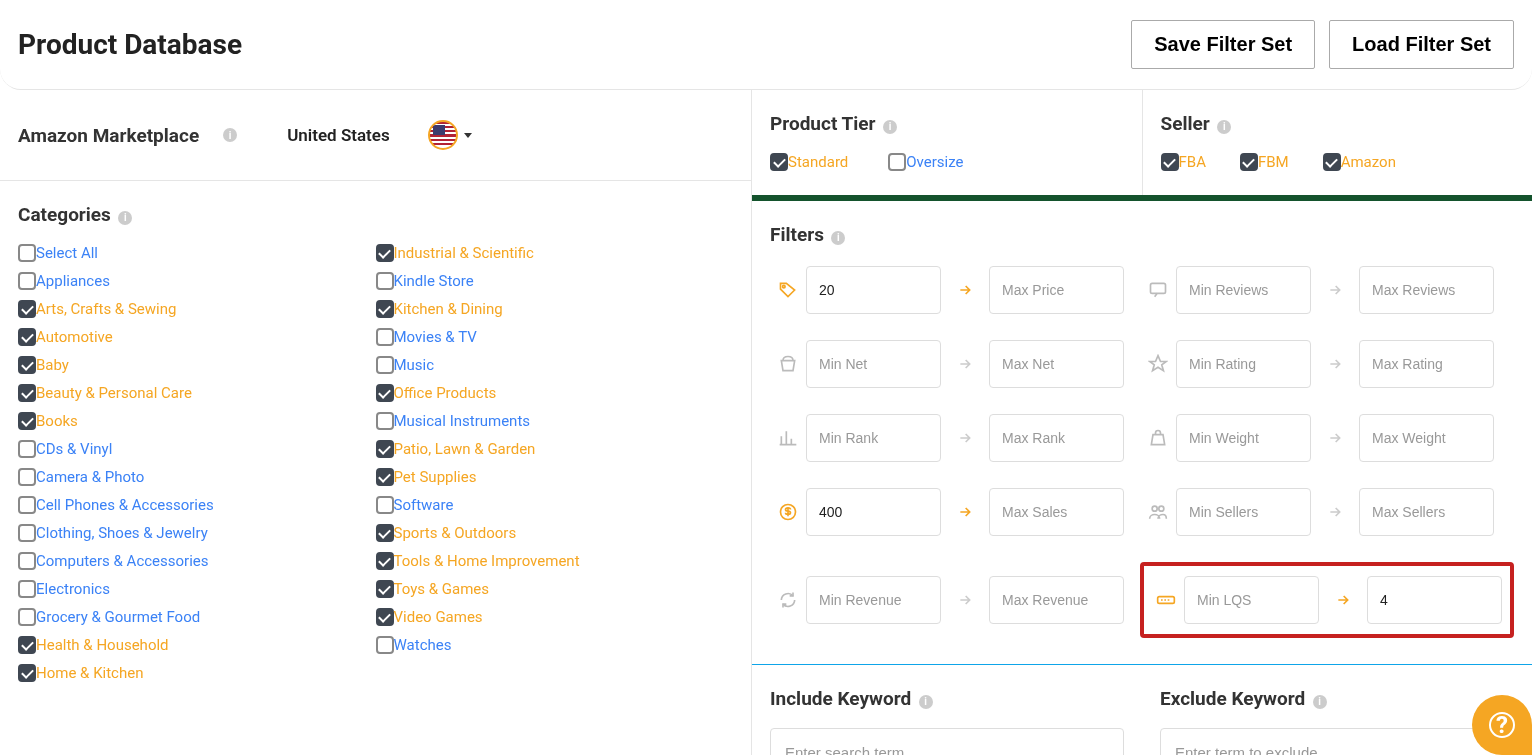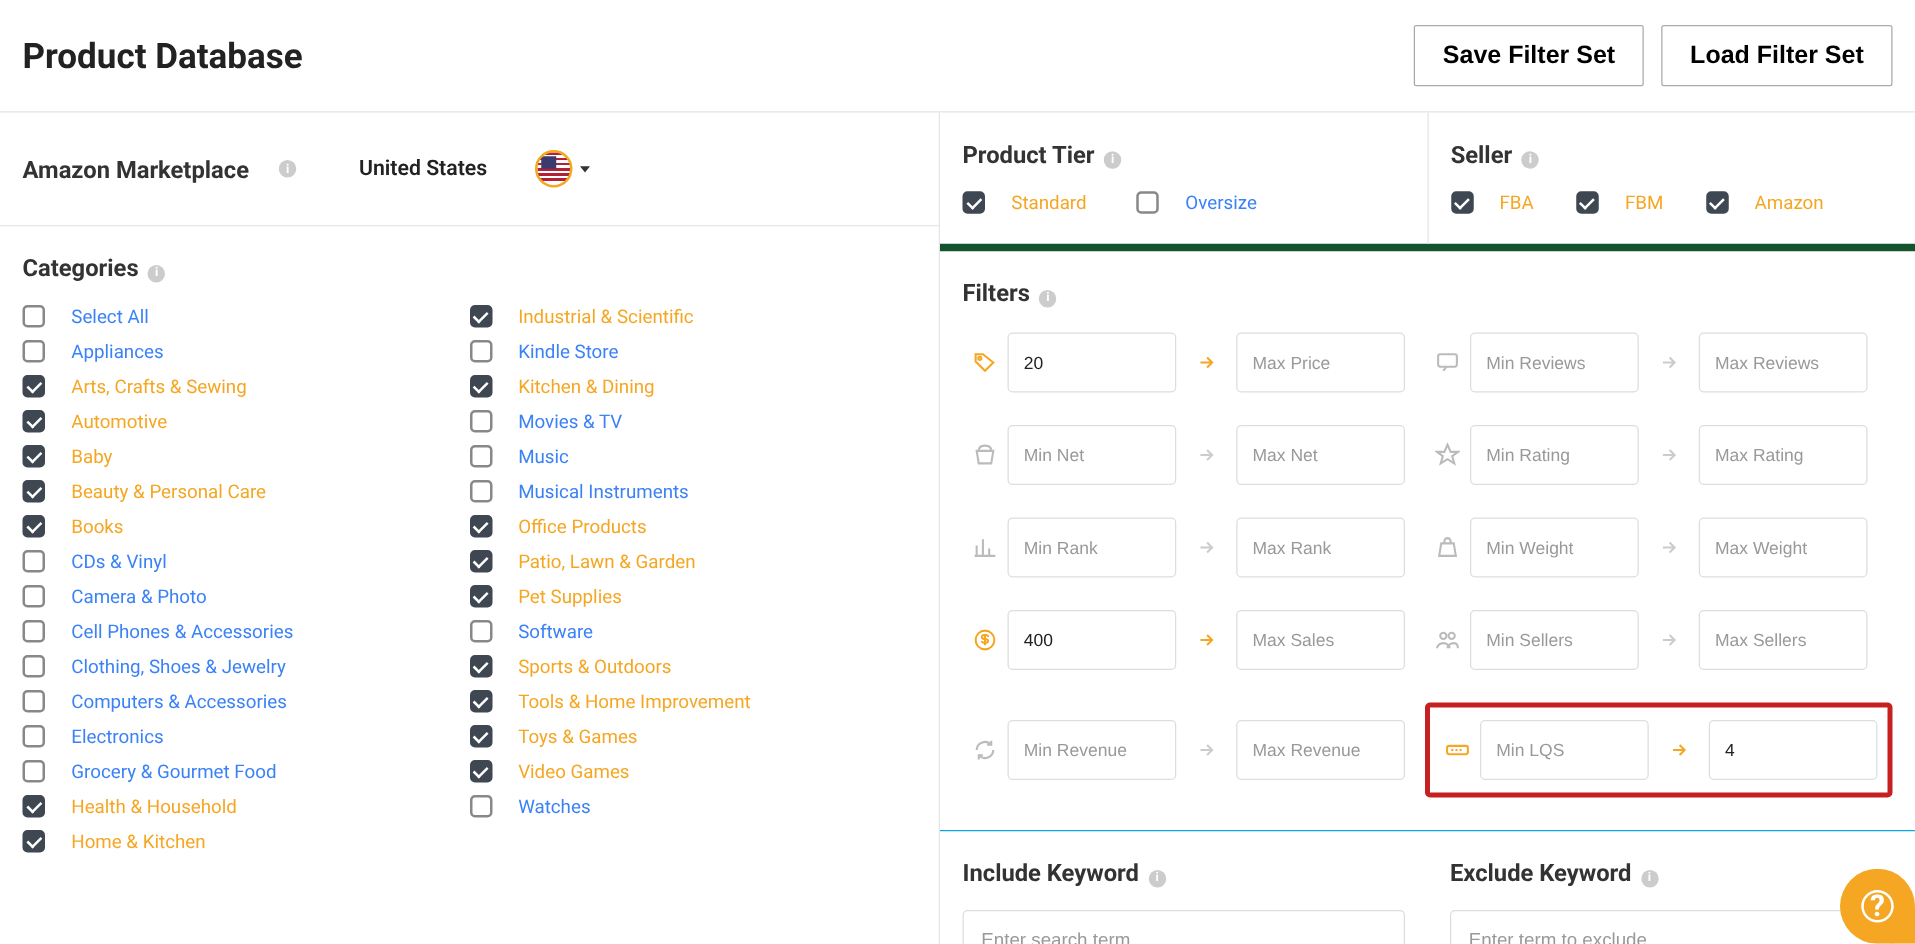--- a/index.html
+++ b/index.html
@@ -9,20 +9,21 @@
     background: #fff;
     font-size: 14px;
     width: 1532px;
   }
   .header {
     display: flex;
     justify-content: space-between;
     align-items: center;
     padding: 20px 18px;
     border-bottom: 1px solid #e5e5e5;
+    border-radius: 21px;
   }
   .page-title {
     font-size: 28px;
     font-weight: 700;
     color: #222;
   }
   .header-buttons { display: flex; gap: 14px; }
   .btn-outline {
     background: #fff;
     border: 1px solid #aaa;
@@ -55,21 +56,21 @@
     content: ""; position: absolute; top: 3px; left: 3px; width: 12px; height: 10px; background: #3c3b6e;
   }
   .caret-down {
     width: 0; height: 0; border-left: 4px solid transparent; border-right: 4px solid transparent;
     border-top: 5px solid #333; display: inline-block; margin-left: 6px;
   }
   .categories-block { padding: 22px 18px 0 18px; }
   .cat-columns { display: flex; margin-top: 18px; }
   .cat-col { width: 50%; display: flex; flex-direction: column; gap: 10px; }
   .cat-col.col2 { padding-left: 0px; }
-  .check-item { display: flex; align-items: center; gap: 21px; font-size: 15px; cursor: pointer; }
+  .check-item { display: flex; align-items: center; gap: 0; font-size: 15px; cursor: pointer; }
   .checkbox {
     width: 18px; height: 18px; border: 2px solid #888; border-radius: 4px; background: #fff;
     display: inline-flex; align-items: center; justify-content: center; flex-shrink: 0;
   }
   .checkbox.checked { background: #3f4752; border-color: #3f4752; }
   .checkbox.checked::after {
     content: ""; width: 9px; height: 5px; border-left: 2px solid #fff; border-bottom: 2px solid #fff;
     transform: rotate(-45deg); margin-top: -2px;
   }
   .check-label { color: #3b82f6; }
@@ -234,26 +235,26 @@
             </div>
             <div class="check-item">
               <span class="checkbox"></span>
               <span class="check-label">Movies &amp; TV</span>
             </div>
             <div class="check-item">
               <span class="checkbox"></span>
               <span class="check-label">Music</span>
             </div>
             <div class="check-item">
+              <span class="checkbox checked"></span>
+              <span class="check-label sel">Office Products</span>
+            </div>
+            <div class="check-item">
               <span class="checkbox"></span>
               <span class="check-label">Musical Instruments</span>
-            </div>
-            <div class="check-item">
-              <span class="checkbox checked"></span>
-              <span class="check-label sel">Office Products</span>
             </div>
             <div class="check-item">
               <span class="checkbox checked"></span>
               <span class="check-label sel">Patio, Lawn &amp; Garden</span>
             </div>
             <div class="check-item">
               <span class="checkbox checked"></span>
               <span class="check-label sel">Pet Supplies</span>
             </div>
             <div class="check-item">

